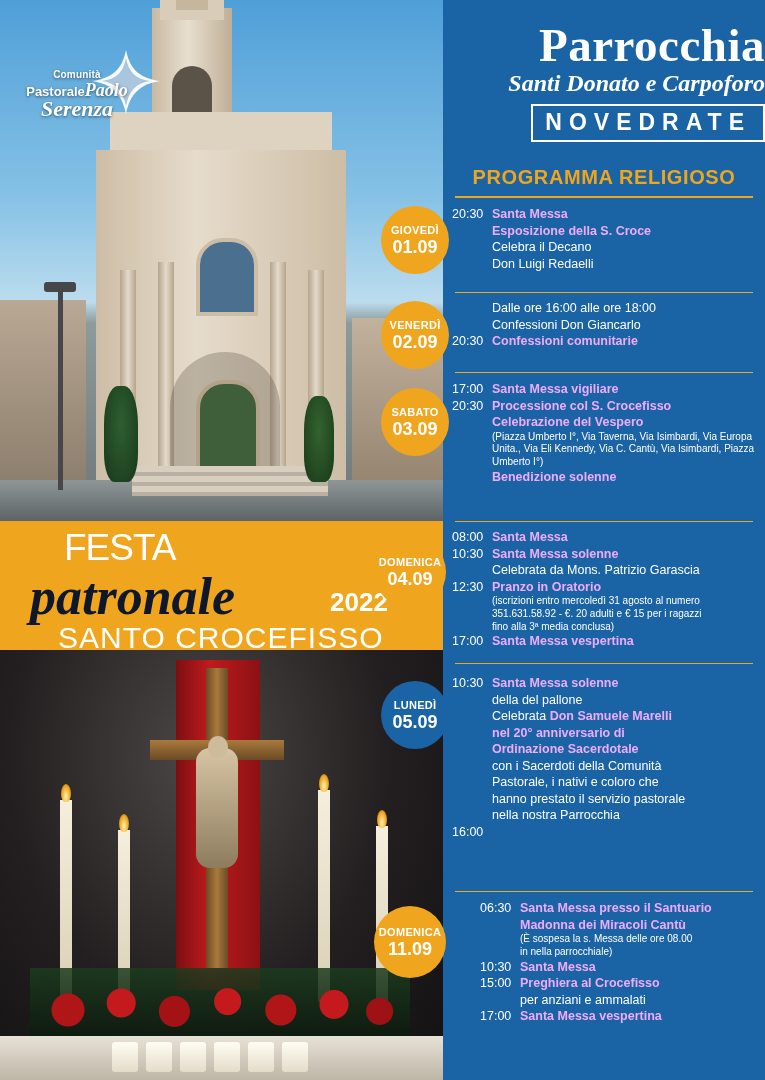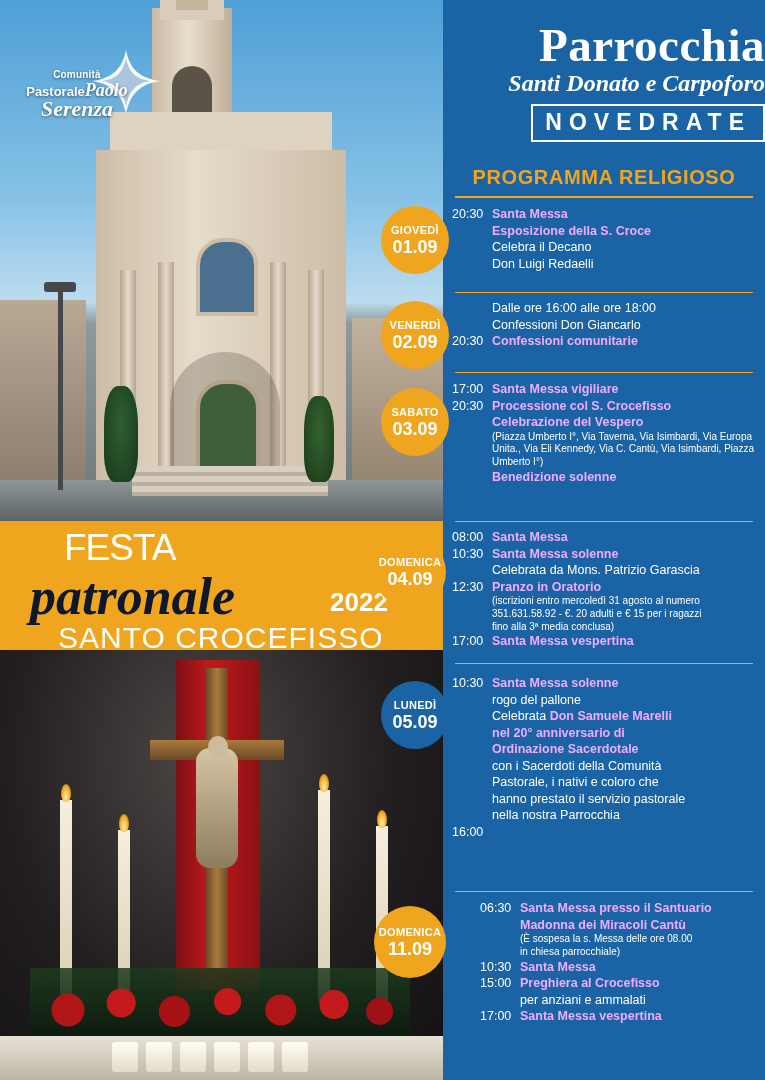--- a/index.html
+++ b/index.html
@@ -305,21 +305,21 @@
       </div>
     </div>
   </div>
   <div class="divider" style="top:663px;"></div>
 
   <div class="seg" style="top:675px;">
     <div class="row">
       <div class="time">10:30</div>
       <div>
         <div class="hl">Santa Messa solenne</div>
-        <div class="wt">rogo del pallone</div>
+        <div class="wt">della del pallone</div>
         <div class="wt"><span>Celebrata </span><span class="hl">Don Samuele Marelli</span></div>
         <div class="hl">nel 20° anniversario di</div>
         <div class="hl">Ordinazione Sacerdotale</div>
         <div class="wt">con i Sacerdoti della Comunità</div>
         <div class="wt">Pastorale, i nativi e coloro che</div>
         <div class="wt">hanno prestato il servizio pastorale</div>
         <div class="wt">nella nostra Parrocchia</div>
       </div>
     </div>
     <div class="row">
@@ -328,21 +328,21 @@
   </div>
   <div class="divider" style="top:891px;"></div>
 
   <div class="seg" style="top:900px;margin-left:28px;">
     <div class="row">
       <div class="time">06:30</div>
       <div>
         <div class="hl">Santa Messa presso il Santuario</div>
         <div class="hl">Madonna dei Miracoli Cantù</div>
         <div class="wt small">(È sospesa la s. Messa delle ore 08.00</div>
-        <div class="wt small">in chiesa parrocchiale)</div>
+        <div class="wt small">in nella parrocchiale)</div>
       </div>
     </div>
     <div class="row">
       <div class="time">10:30</div>
       <div>
         <div class="hl">Santa Messa</div>
       </div>
     </div>
     <div class="row">
       <div class="time">15:00</div>

